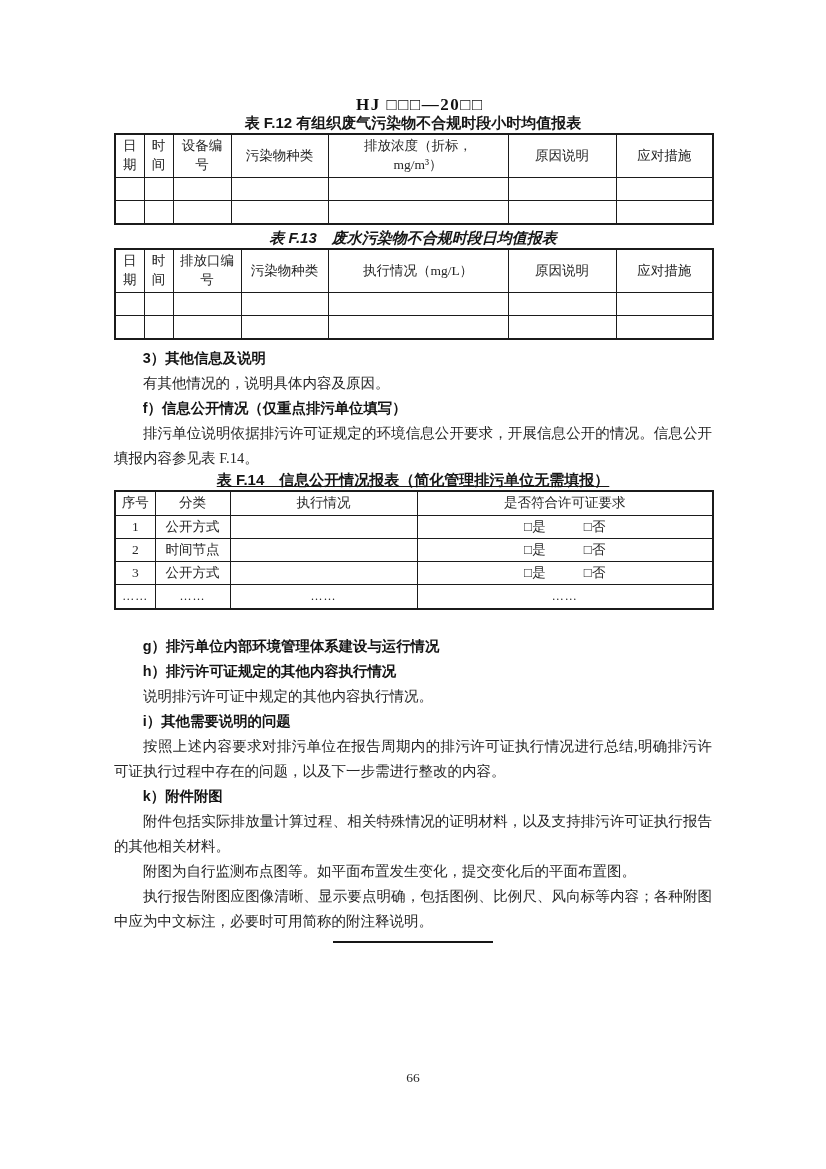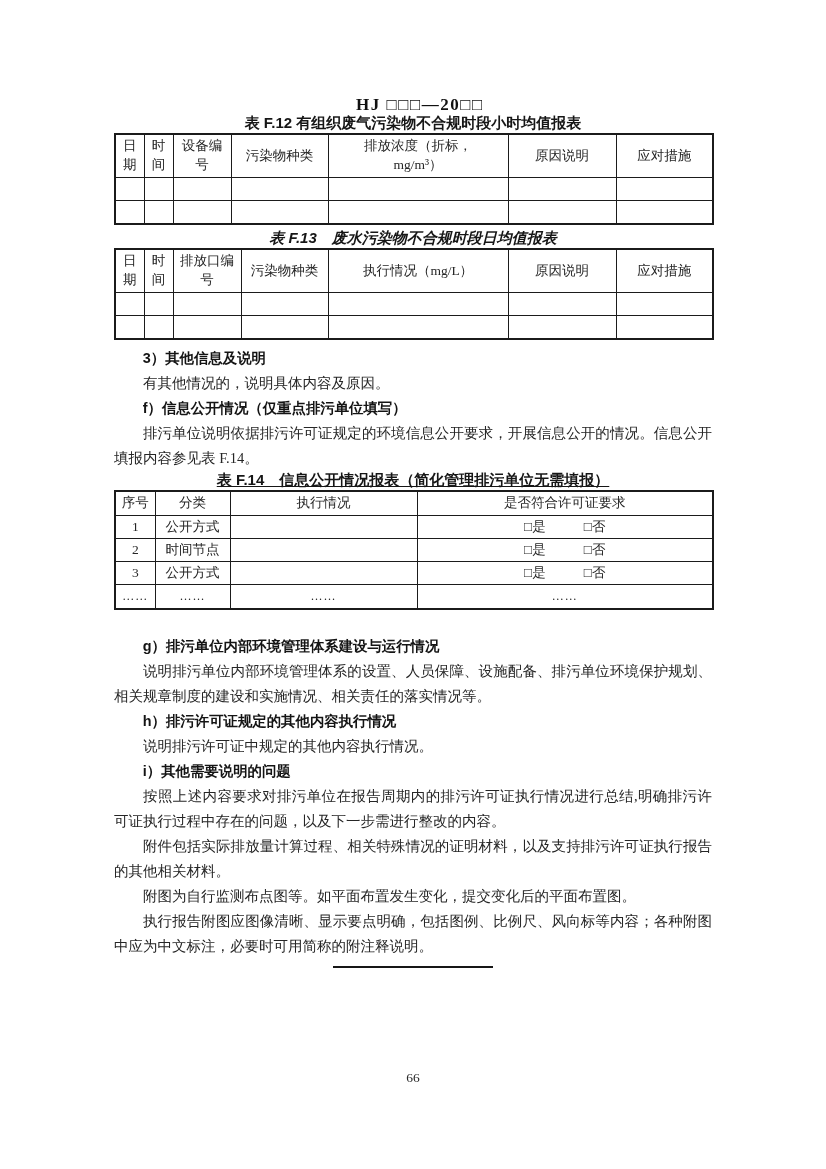--- a/index.html
+++ b/index.html
@@ -210,25 +210,25 @@
           <td>……</td>
           <td>……</td>
           <td>……</td>
           <td>……</td>
         </tr>
       </tbody>
     </table>
 
     <div class="sec sec2">
       <p class="h">g）排污单位内部环境管理体系建设与运行情况</p>
-      <p class="b">说明排污单位内部环境管理体系的设置、人员保障、设施配备、排污单位环境保护规划、相关规章制度的建设和实施情况、相关责任的落实情况等。</p>
       <p class="h">h）排污许可证规定的其他内容执行情况</p>
       <p class="b">说明排污许可证中规定的其他内容执行情况。</p>
       <p class="h">i）其他需要说明的问题</p>
       <p class="b">按照上述内容要求对排污单位在报告周期内的排污许可证执行情况进行总结,明确排污许可证执行过程中存在的问题，以及下一步需进行整改的内容。</p>
+      <p class="h">k）附件附图</p>
       <p class="b">附件包括实际排放量计算过程、相关特殊情况的证明材料，以及支持排污许可证执行报告的其他相关材料。</p>
       <p class="b">附图为自行监测布点图等。如平面布置发生变化，提交变化后的平面布置图。</p>
       <p class="b">执行报告附图应图像清晰、显示要点明确，包括图例、比例尺、风向标等内容；各种附图中应为中文标注，必要时可用简称的附注释说明。</p>
     </div>
 
     <div class="end-line"></div>
   </div>
 
   <div class="page-num">66</div>
 </div>

